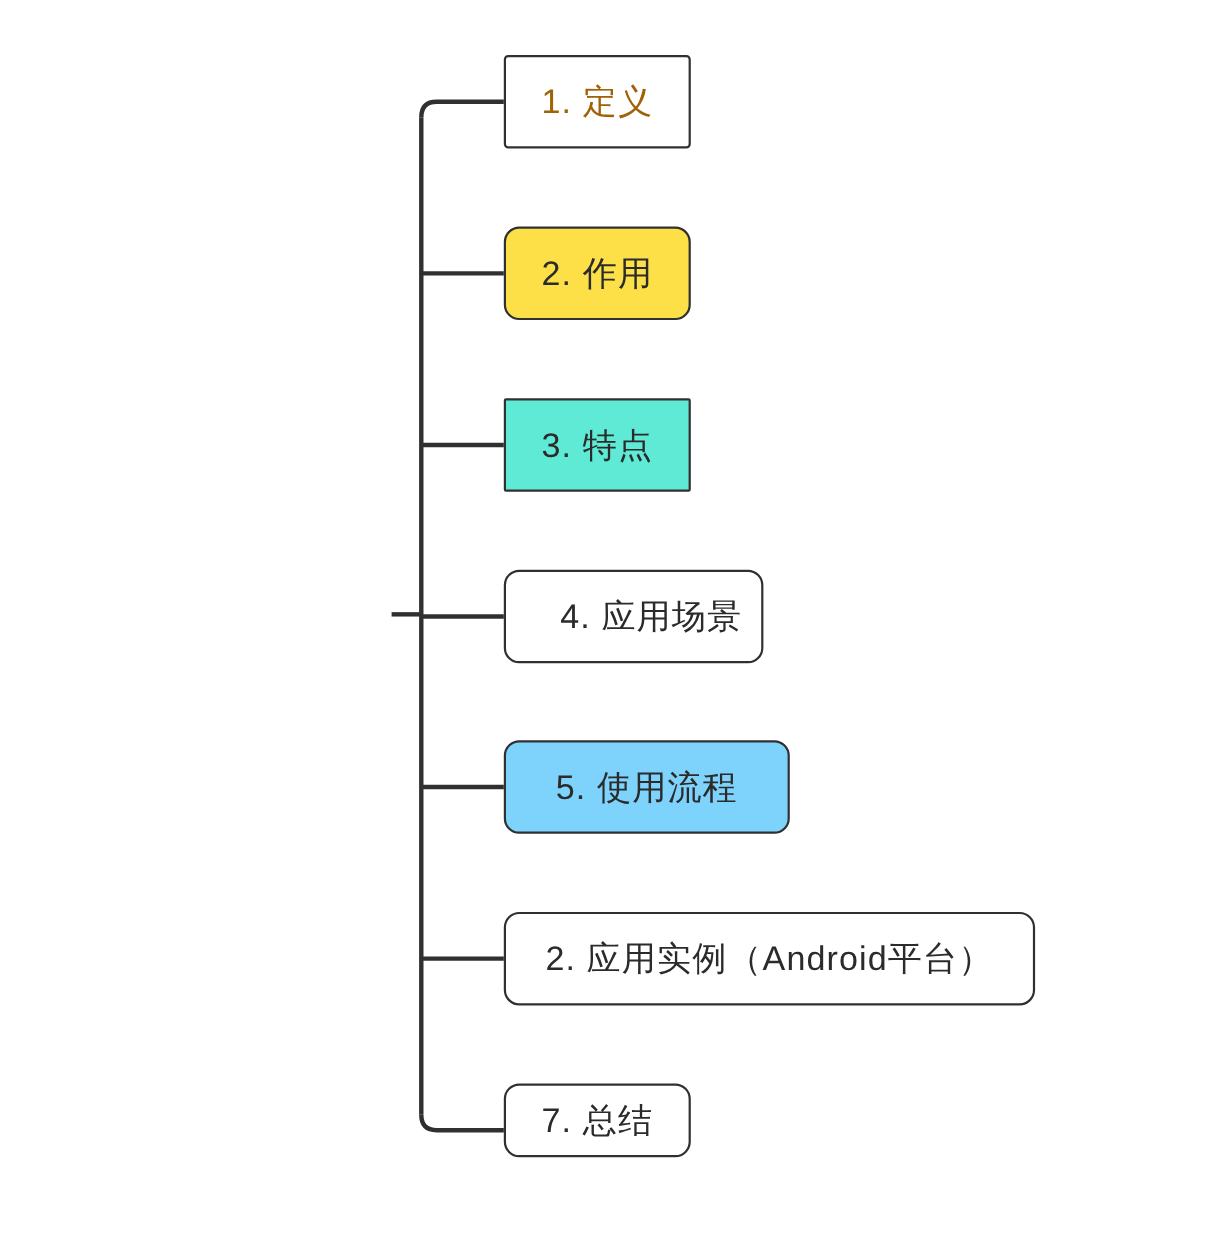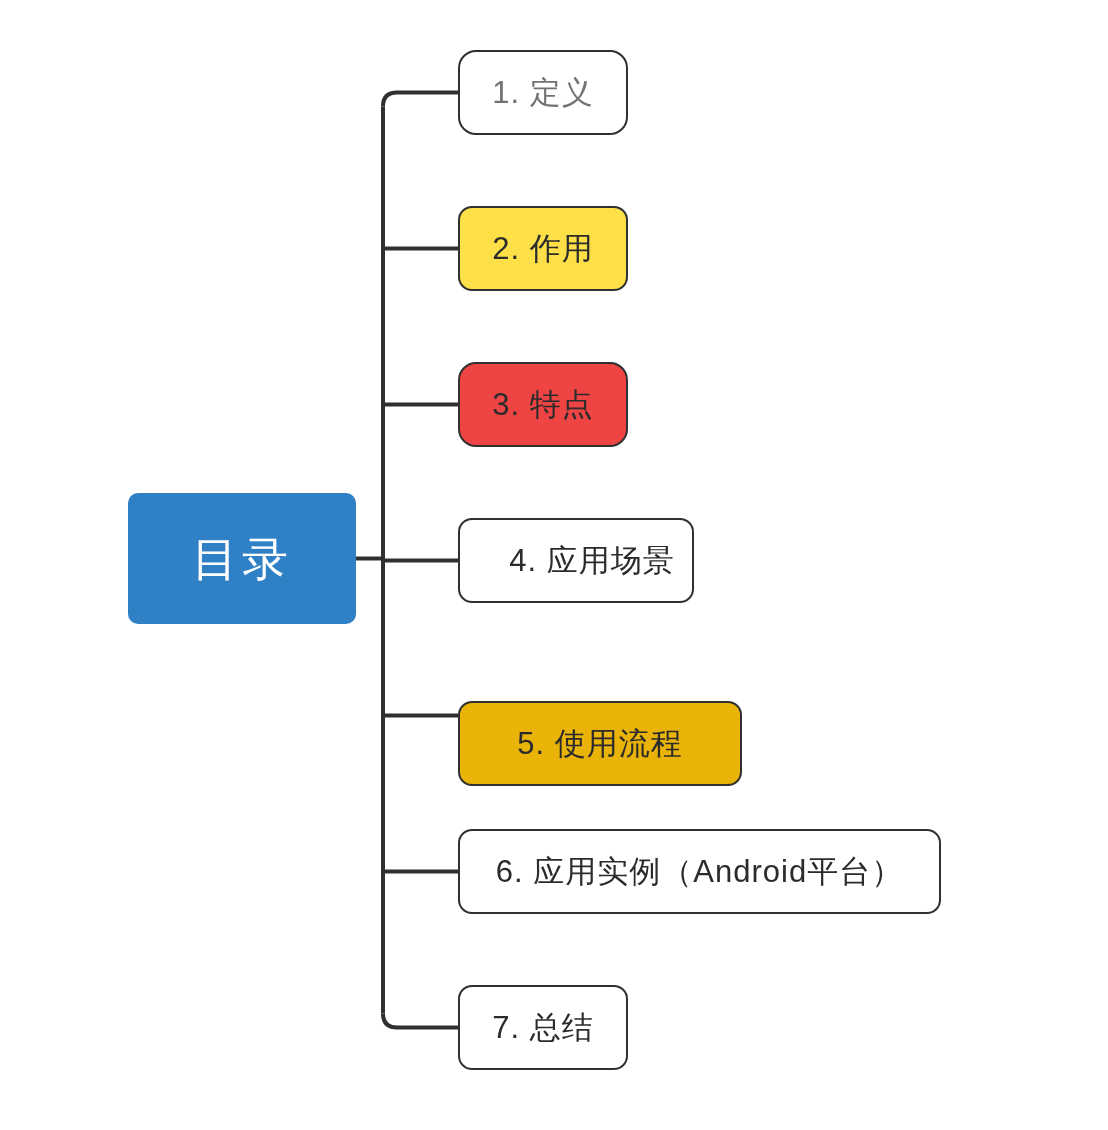--- a/index.html
+++ b/index.html
@@ -68,41 +68,38 @@
       <path d="M 383 106.5 L 383 1013.5" fill="none" stroke="#303030" stroke-width="4" stroke-linecap="butt" stroke-linejoin="round"></path>
       <path d="M 383 106.5 Q 383 92.5 397 92.5 L 458 92.5" fill="none" stroke="#303030" stroke-width="4" stroke-linecap="butt" stroke-linejoin="round"></path>
       <path d="M 383 248.5 L 458 248.5" fill="none" stroke="#303030" stroke-width="4" stroke-linecap="butt" stroke-linejoin="round"></path>
       <path d="M 383 404.5 L 458 404.5" fill="none" stroke="#303030" stroke-width="4" stroke-linecap="butt" stroke-linejoin="round"></path>
       <path d="M 383 560.5 L 458 560.5" fill="none" stroke="#303030" stroke-width="4" stroke-linecap="butt" stroke-linejoin="round"></path>
       <path d="M 383 715.5 L 458 715.5" fill="none" stroke="#303030" stroke-width="4" stroke-linecap="butt" stroke-linejoin="round"></path>
       <path d="M 383 871.5 L 458 871.5" fill="none" stroke="#303030" stroke-width="4" stroke-linecap="butt" stroke-linejoin="round"></path>
       <path d="M 383 1013.5 Q 383 1027.5 397 1027.5 L 458 1027.5" fill="none" stroke="#303030" stroke-width="4" stroke-linecap="butt" stroke-linejoin="round"></path>
     </svg>
 
-  <div class="node root-node" id="root-node" style="left: 128px; top: 493px; width: 228px; height: 131px; background: rgb(47, 128, 197); color: rgb(255, 255, 255);">
-    <span class="node-label">目录</span>
-  </div>
 
   <div id="branch-layer">
-      <div class="node branch-node" style="left: 458px; top: 50px; width: 170px; height: 85px; background: rgb(255, 255, 255); border-color: rgb(48, 48, 48); color: #737373; border-radius: 18px;">
+      <div class="node branch-node" style="left: 458px; top: 50px; width: 170px; height: 85px; background: rgb(255, 255, 255); border-color: rgb(48, 48, 48); color: #a16207; border-radius: 4px;">
         <span class="node-label">1. 定义</span>
       </div>
       <div class="node branch-node" style="left: 458px; top: 206px; width: 170px; height: 85px; background: #fde047; border-color: rgb(48, 48, 48); color: rgb(43, 43, 43); border-radius: 14px;">
         <span class="node-label">2. 作用</span>
       </div>
-      <div class="node branch-node" style="left: 458px; top: 362px; width: 170px; height: 85px; background: #ef4444; border-color: rgb(48, 48, 48); color: rgb(43, 43, 43); border-radius: 18px;">
+      <div class="node branch-node" style="left: 458px; top: 362px; width: 170px; height: 85px; background: #5eead4; border-color: rgb(48, 48, 48); color: rgb(43, 43, 43); border-radius: 2px;">
         <span class="node-label">3. 特点</span>
       </div>
       <div class="node branch-node" style="left: 458px; top: 518px; width: 236px; height: 85px; background: rgb(255, 255, 255); border-color: rgb(48, 48, 48); color: rgb(43, 43, 43); border-radius: 14px; padding-left: 32px;">
         <span class="node-label">4. 应用场景</span>
       </div>
-      <div class="node branch-node" style="left: 458px; top: 701px; width: 284px; height: 85px; background: #eab308; border-color: rgb(48, 48, 48); color: rgb(43, 43, 43); border-radius: 14px;">
+      <div class="node branch-node" style="left: 458px; top: 673px; width: 260px; height: 85px; background: #7dd3fc; border-color: rgb(48, 48, 48); color: rgb(43, 43, 43); border-radius: 14px;">
         <span class="node-label">5. 使用流程</span>
       </div>
       <div class="node branch-node" style="left: 458px; top: 829px; width: 483px; height: 85px; background: rgb(255, 255, 255); border-color: rgb(48, 48, 48); color: rgb(43, 43, 43); border-radius: 14px;">
-        <span class="node-label">6. 应用实例（Android平台）</span>
+        <span class="node-label">2. 应用实例（Android平台）</span>
       </div>
-      <div class="node branch-node" style="left: 458px; top: 985px; width: 170px; height: 85px; background: rgb(255, 255, 255); border-color: rgb(48, 48, 48); color: rgb(43, 43, 43); border-radius: 14px;">
+      <div class="node branch-node" style="left: 458px; top: 985px; width: 170px; height: 67px; background: rgb(255, 255, 255); border-color: rgb(48, 48, 48); color: rgb(43, 43, 43); border-radius: 14px;">
         <span class="node-label">7. 总结</span>
       </div>
     </div>
 
 </div>
 
 </body></html>

